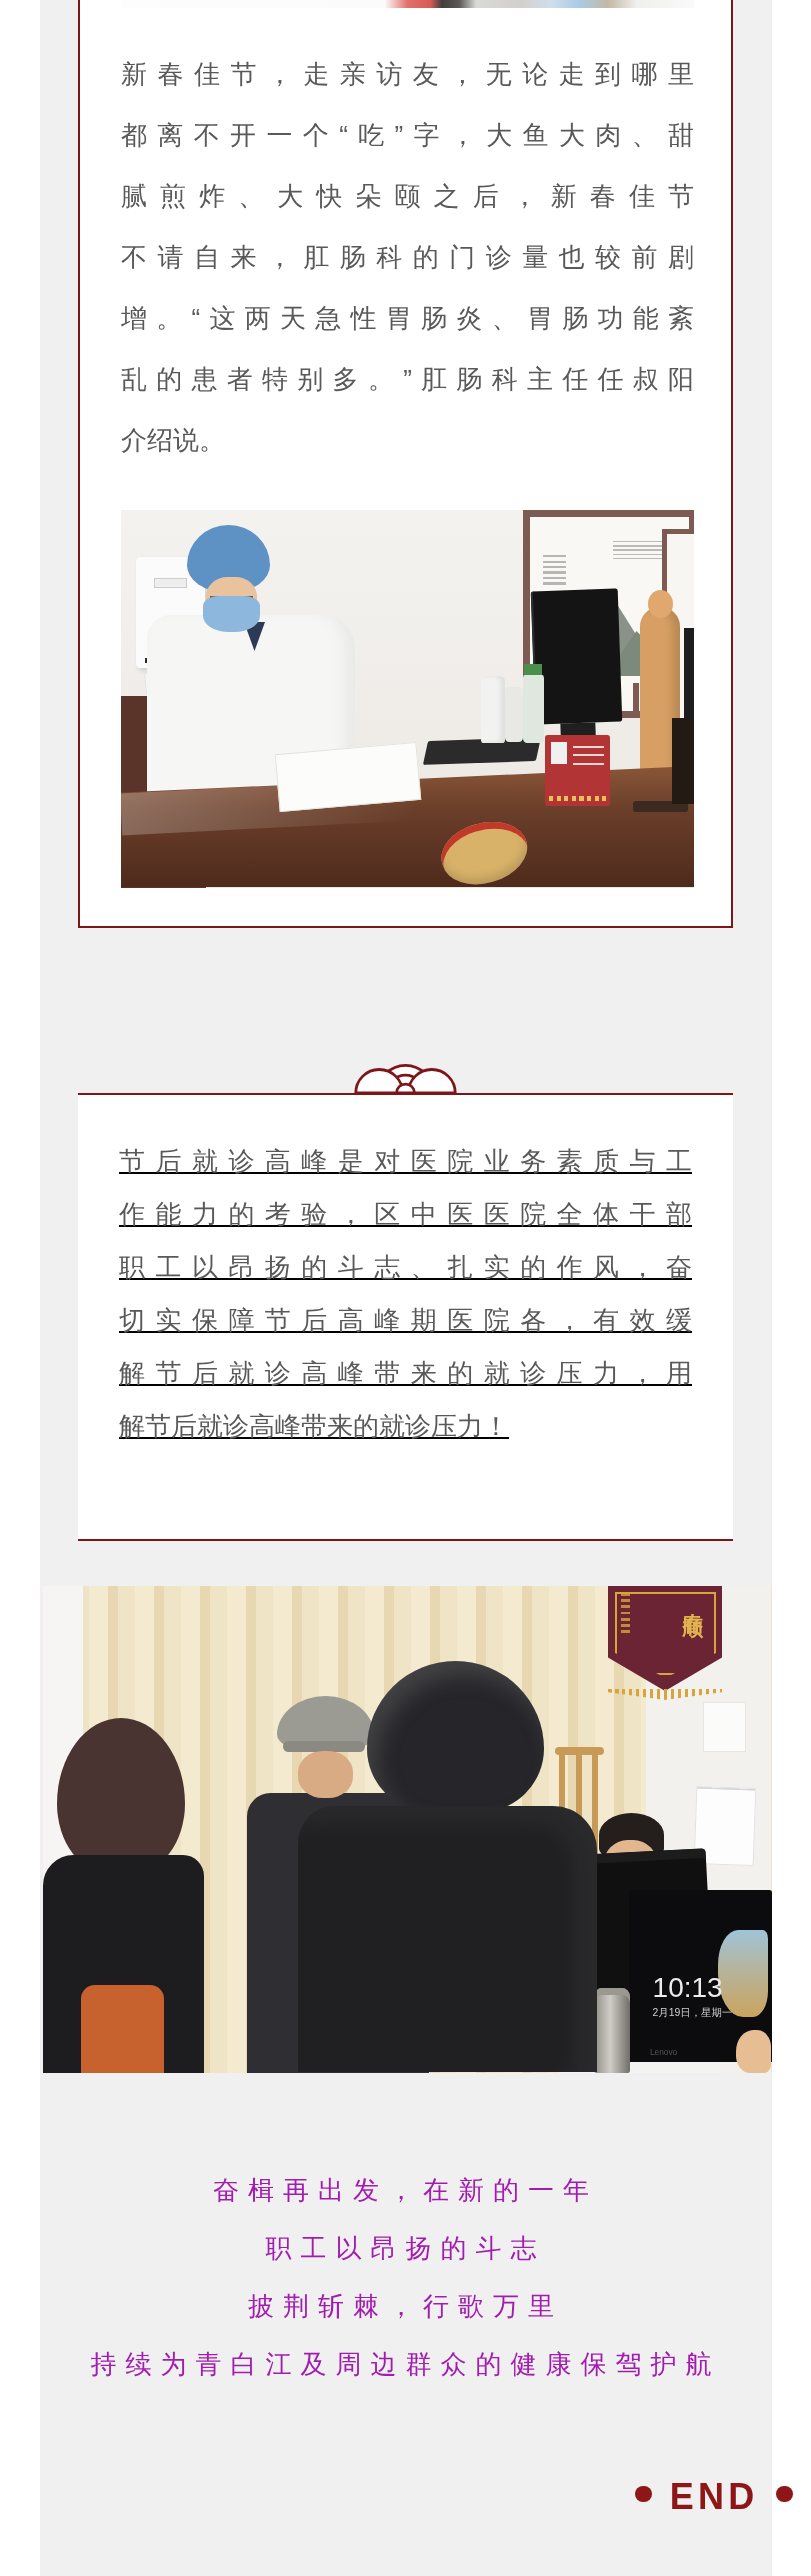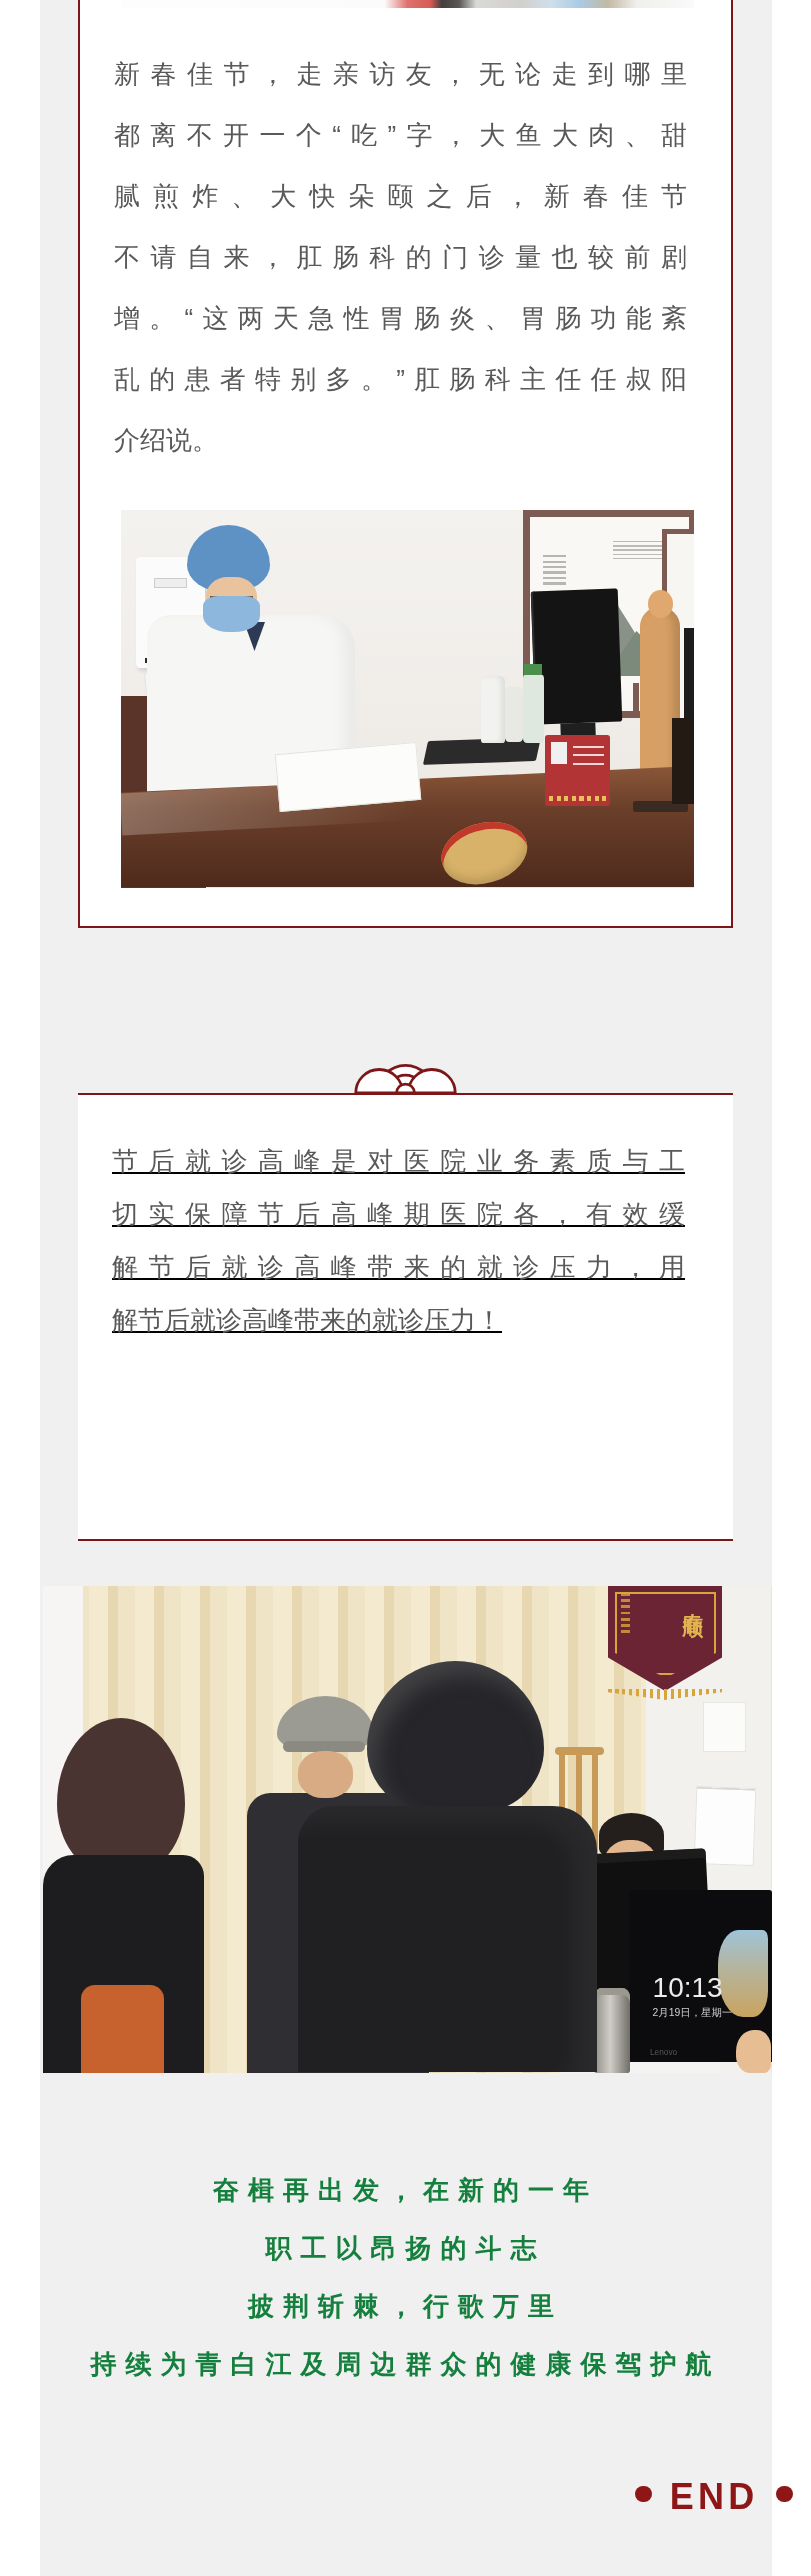--- a/index.html
+++ b/index.html
@@ -22,21 +22,21 @@
     position:absolute; left:78px; top:1093px; width:655px; height:448px;
     background:#ffffff;
     border-top:2.8px solid #7c1619; border-bottom:2.8px solid #7c1619;
   }
   .sliver {
     position:absolute; left:41px; top:4.2px; width:573px; height:9px;
     background:linear-gradient(90deg,#fdfdfd 0%,#fbfbfb 46%,#e0716b 50%,#d55c55 54%,
       #413f3e 56%,#5a5856 59%,#d9d9d7 62%,#d2d0cd 70%,#cfdfeb 75%,#a9cbe4 80%,
       #c3b9a4 85%,#efefed 90%,#fafafa 100%);
   }
-  .para { position:absolute; left:34px; width:573px; }
+  .para { position:absolute; left:41px; width:573px; }
   .p1 { top:49px; }
   .p2 { top:40px;text-decoration:underline; }
   .para .ln {
     height:61px; line-height:61px; font-size:26px; color:#595959;
     text-align:justify; text-align-last:justify; white-space:nowrap; overflow:hidden;
   }
   .p2 .ln { height:53px; line-height:53px; }
   .para .ln.last { text-align-last:left; }
   
   .divider { position:absolute; left:343px; top:1046px; width:125px; height:47px; }
@@ -179,21 +179,21 @@
   .mon2 .date { position:absolute; left:23.6px; top:116px; font-size:10.4px; color:#cfcfcf; }
   .mon2 .brand { position:absolute; left:21px; bottom:5.5px; font-size:8.3px; color:#555555; }
   .thermos { left:551px; top:402px; width:36px; height:85px;
     background:linear-gradient(90deg,#8f8d86 0,#cfcdc6 45%,#706e68 100%);
     border-radius:8.3px 8.3px 2.8px 2.8px; box-shadow:inset 0 7px 0 #9a988f; }
   .hand { left:693px; top:444px; width:35px; height:43px; background:#e7bd94; border-radius:50% 40% 20% 40%; }
   
   .closing { position:absolute; left:0; top:2161px; width:811px; }
   .closing .cl {
     height:58px; line-height:58px; text-align:center; font-size:26px;
-    color:#15803d; letter-spacing:9px; font-weight:700; white-space:nowrap;
+    color:#a21caf; letter-spacing:9px; font-weight:400; white-space:nowrap;
   }
   .endmark { position:absolute; left:0; top:2468px; width:811px; height:55px;
     text-align:right; line-height:55px; color:#8e1616; }
   .endmark .dot { display:inline-block; width:16.6px; height:16.6px; background:#8e1616;
     border-radius:50%; vertical-align:middle; margin:0 18px 4.2px 18px; }
   .endmark .endtxt { font-size:36px; font-weight:bold; letter-spacing:4.2px; vertical-align:middle; }
 </style>
 </head>
 <body>
 
@@ -270,20 +270,22 @@
       <path d="M 64 68 A 26 26 0 0 1 116 68" fill="none" stroke="#7c1619" stroke-width="4"></path>
       <path d="M 18 68 A 34 34 0 0 1 86 68 Z" fill="#ffffff" stroke="#7c1619" stroke-width="4"></path>
       <path d="M 94 68 A 34 34 0 0 1 162 68 Z" fill="#ffffff" stroke="#7c1619" stroke-width="4"></path>
       <path d="M 77 68 A 13 13 0 0 1 103 68 Z" fill="#ffffff" stroke="#7c1619" stroke-width="4"></path>
     </svg>
   </div>
 
   <section class="card2">
     <div class="para p2">
       <div class="ln">节后就诊高峰是对医院业务素质与工</div>
+      <div class="ln">作能力的考验，区中医医院全体干部</div>
+      <div class="ln">职工以昂扬的斗志、扎实的作风，奋</div>
       <div class="ln">切实保障节后高峰期医院各，有效缓</div>
       <div class="ln">解节后就诊高峰带来的就诊压力，用</div>
       <div class="ln last">解节后就诊高峰带来的就诊压力！</div>
     </div>
   </section>
 
   <div class="photo2">
     <div class="ph curtain"></div>
     <div class="ph wallL"></div>
     <div class="ph wallR"></div>

